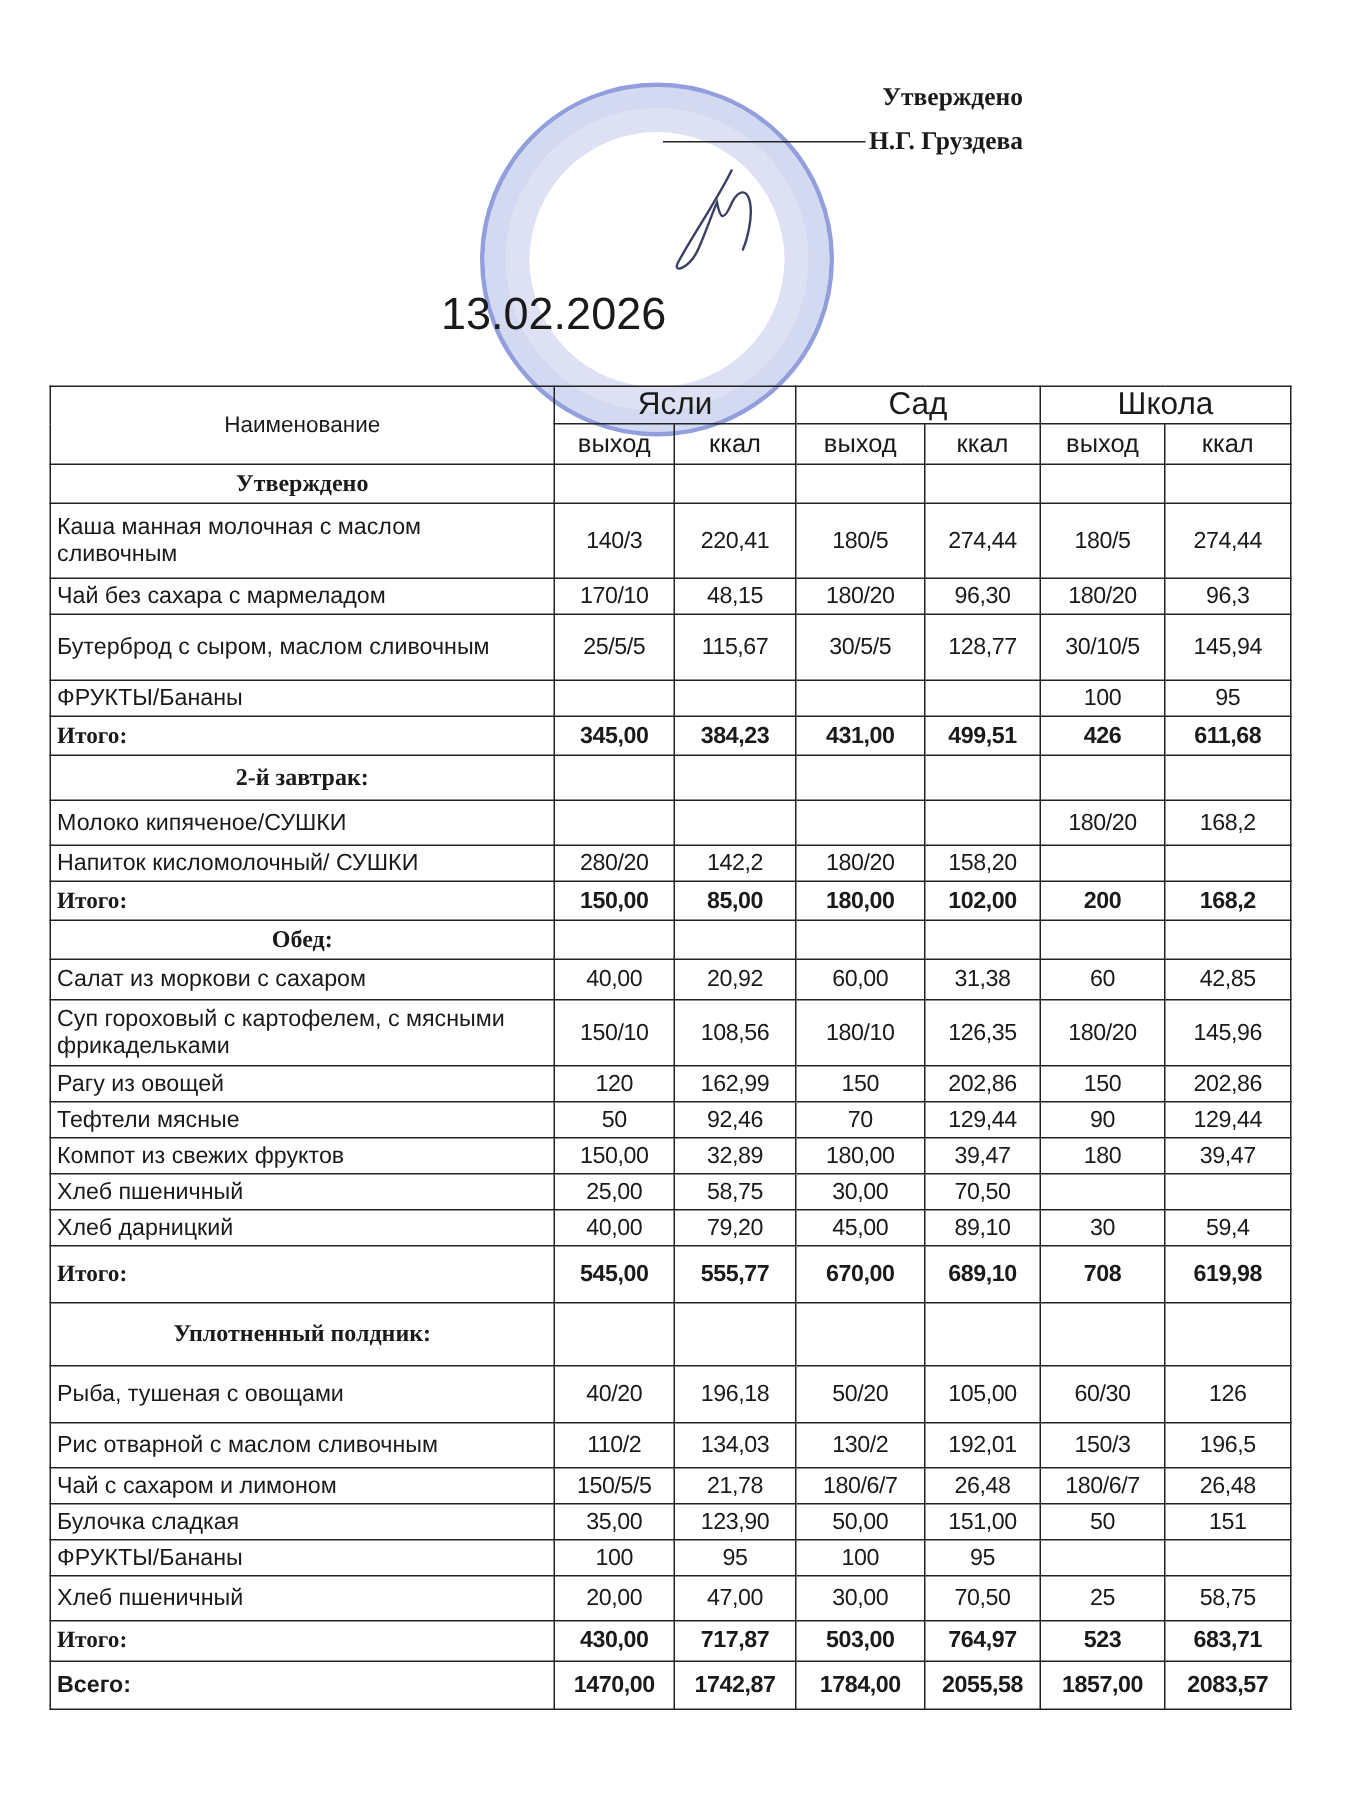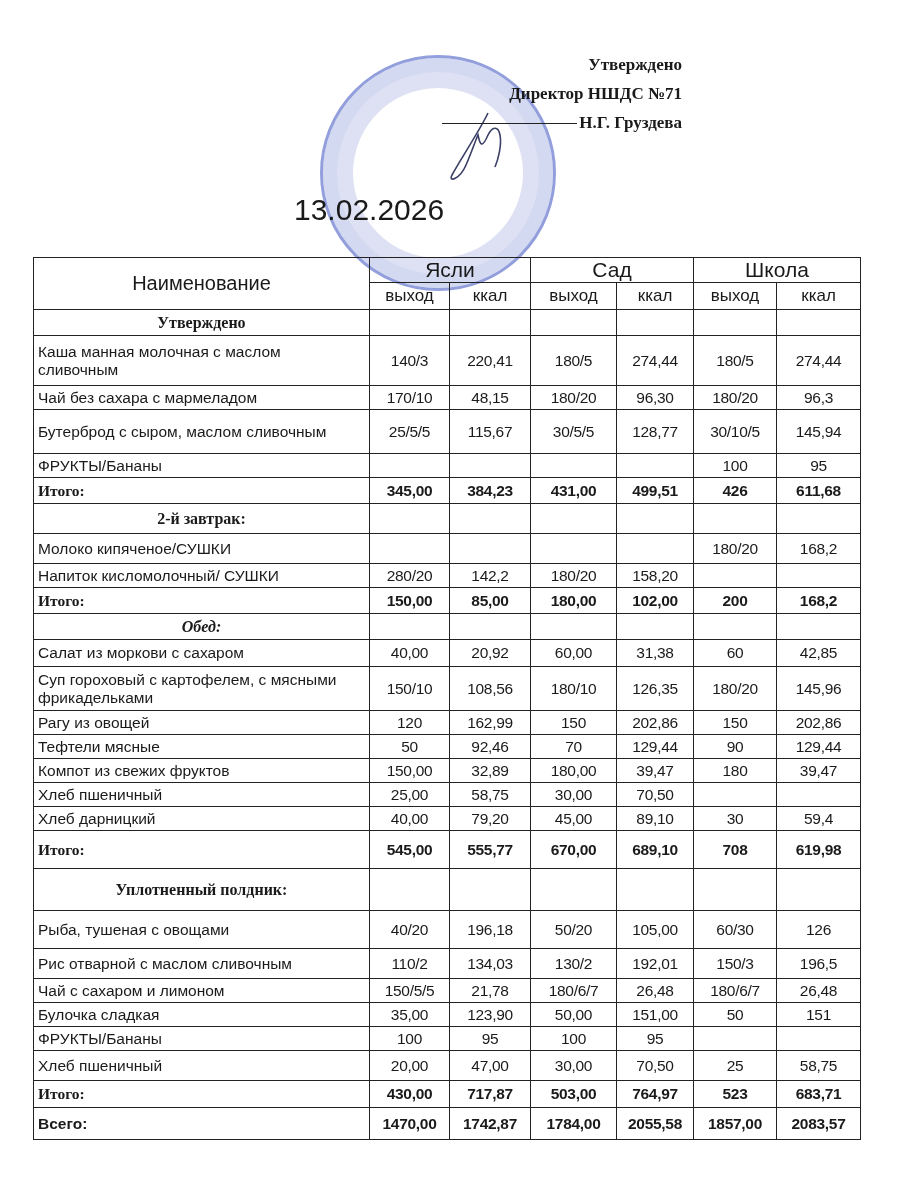--- a/index.html
+++ b/index.html
@@ -36,30 +36,29 @@
 <body>
 
 <div class="stamp" style="border-color: rgb(127, 143, 214);"></div>
 
 <svg class="signature" width="90" height="80" viewBox="0 0 90 80">
   <path d="M48 8 C 40 25, 20 55, 12 70 C 8 78, 20 74, 26 60 C 32 46, 36 34, 38 30 C 40 40, 42 44, 48 30 C 52 22, 58 20, 60 30 C 62 40, 58 55, 55 62" fill="none" stroke="#3a3f66" stroke-width="1.6"></path>
 </svg>
 
 <div class="approval">
   <div>Утверждено</div>
-  <div>Директор НШДС №71</div>
   <div><span class="sign-line"></span><span>Н.Г. Груздева</span></div>
 </div>
 
 <div class="date">13.02.2026</div>
 
 <table class="menu">
   <thead>
     <tr>
-      <th class="c-name" rowspan="2" style="text-align:center;font-size:20px;height:50px;">Наименование</th>
+      <th class="c-name" rowspan="2" style="text-align:center;font-size:15px;height:50px;">Наименование</th>
       <th colspan="2" class="h-group" style="height:22px;">Ясли</th>
       <th colspan="2" class="h-group">Сад</th>
       <th colspan="2" class="h-group">Школа</th>
     </tr>
     <tr>
       <th class="c1 h-sub" style="height:26px;">выход</th>
       <th class="c2 h-sub">ккал</th>
       <th class="c3 h-sub">выход</th>
       <th class="c4 h-sub">ккал</th>
       <th class="c5 h-sub">выход</th>
@@ -150,21 +149,21 @@
       </tr>
       <tr class="total" style="height: 26px;">
         <td class="name c-name">Итого:</td>
         <td class="num c1">150,00</td>
         <td class="num c2">85,00</td>
         <td class="num c3">180,00</td>
         <td class="num c4">102,00</td>
         <td class="num c5">200</td>
         <td class="num c6">168,2</td>
       </tr>
-      <tr class="section" style="height: 26px; font-style: italic;">
+      <tr class="section" style="height: 26px;">
         <td class="name c-name">Обед:</td>
         <td class="num c1"></td>
         <td class="num c2"></td>
         <td class="num c3"></td>
         <td class="num c4"></td>
         <td class="num c5"></td>
         <td class="num c6"></td>
       </tr>
       <tr class="item" style="height: 27px;">
         <td class="name c-name">Салат из моркови с сахаром</td>

